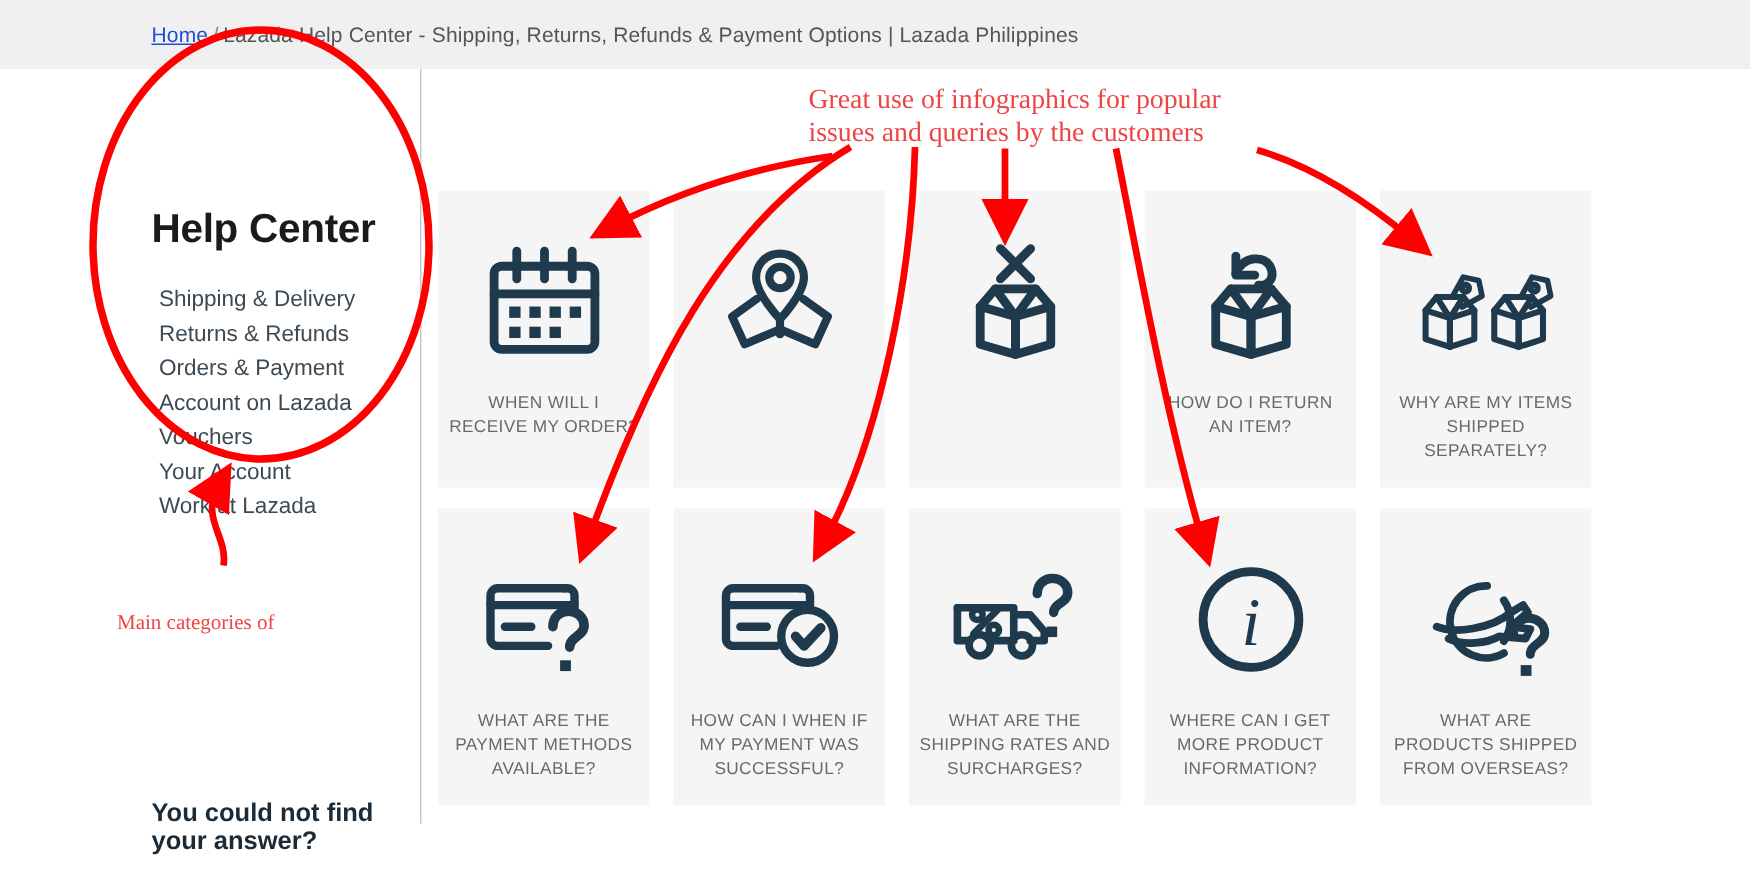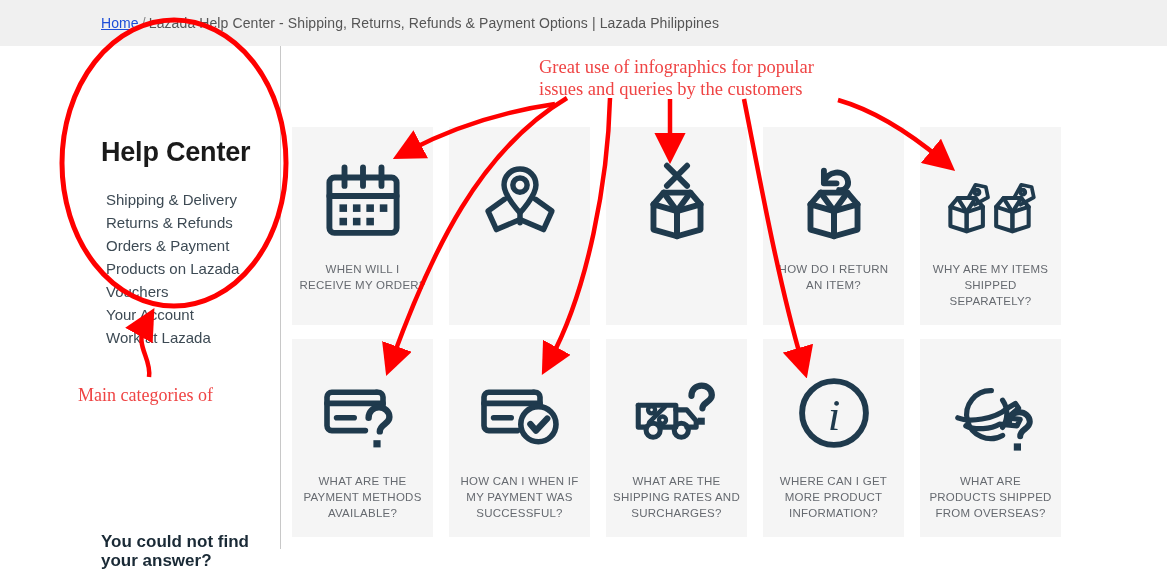--- a/index.html
+++ b/index.html
@@ -89,38 +89,38 @@
   }
   .annot-text {
     position: absolute;
     color: #ef4444;
     font-family: "Liberation Serif", serif;
     font-size: 18.5px;
     line-height: 22px;
     white-space: nowrap;
   }
   #annot-top { left: 539px; top: 56px; }
-  #annot-left { left: 78px; top: 384px; font-size: 18px; line-height: 23px; }
+  #annot-left { left: 78px; top: 404px; font-size: 14px; line-height: 23px; }
 </style>
 </head>
 <body>
 
 <div id="page">
 
   <div id="breadcrumb-bar">
     <div id="breadcrumb"><a class="bc-home" href="#">Home</a><span class="bc-sep">/</span><span class="bc-current">Lazada Help Center - Shipping, Returns, Refunds &amp; Payment Options | Lazada Philippines</span></div>
   </div>
 
   <div id="sidebar">
     <h1 id="sidebar-title">Help Center</h1>
     <nav id="sidebar-nav">
       <a class="nav-item" href="#">Shipping &amp; Delivery</a>
       <a class="nav-item" href="#">Returns &amp; Refunds</a>
       <a class="nav-item" href="#">Orders &amp; Payment</a>
-      <a class="nav-item" href="#">Products on Lazada</a>
+      <a class="nav-item" href="#">Account on Lazada</a>
       <a class="nav-item" href="#">Vouchers</a>
       <a class="nav-item" href="#">Your Account</a>
       <a class="nav-item" href="#">Work at Lazada</a>
     </nav>
     <div id="find-answer">You could not find your answer?</div>
     <button id="contact-us-button">Contact Us</button>
   </div>
   <div id="sidebar-divider"></div>
 
   <div id="card-grid">

